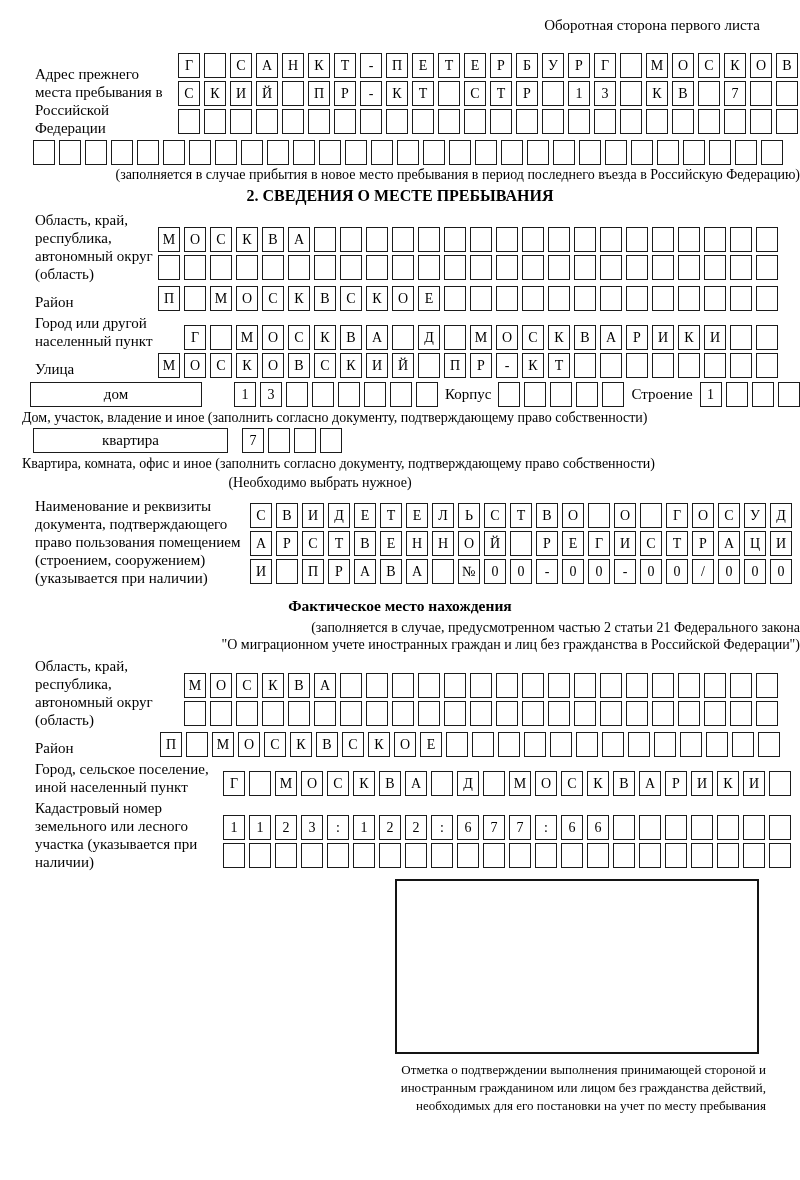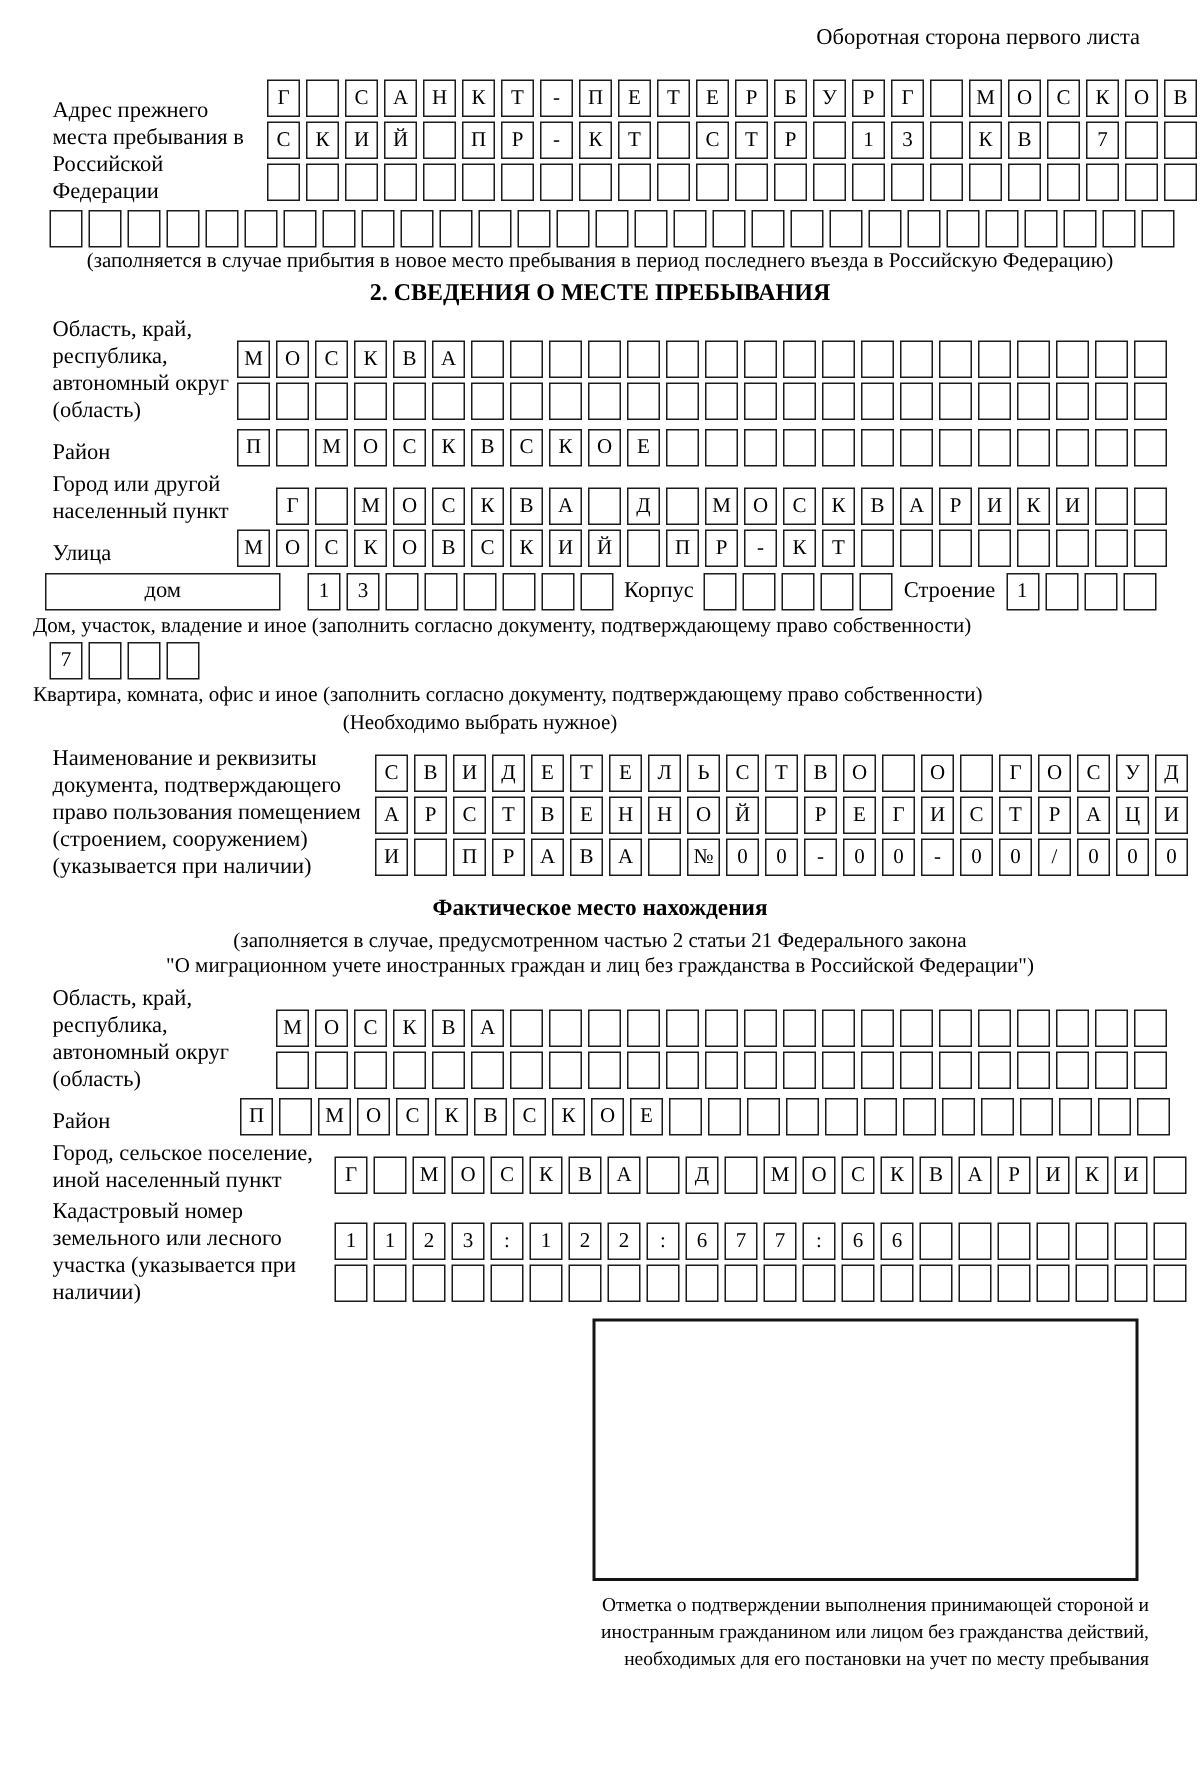--- a/index.html
+++ b/index.html
@@ -14,30 +14,30 @@
   .w143{width:143px}.w123{width:123px}.w149{width:149px}.w215{width:215px}.w188{width:188px}.w125{width:125px}
   .grid .cellrow{margin-bottom:3px;}
   .cellrow{display:flex;gap:4px;}
   .cell{
     flex:none;width:22px;height:25px;border:1.8px solid #1b1b1b;box-sizing:border-box;
     display:flex;align-items:center;justify-content:center;
     font-size:14px;line-height:1;background:#fff;
   }
   .row4{margin-left:33px;margin-top:1px;}
   .note{font-size:14px;line-height:17px;}
-  .center{text-align:center;}
+  .center{text-align:right;}
   .leftnote{padding-left:22px;margin:2px 0 2px;}
   .h2{font-weight:bold;font-size:16px;text-align:center;margin:4px 0 6px;}
   .h3{font-weight:bold;font-size:15.5px;text-align:center;margin:10px 0 4px;}
   .houserow{display:flex;align-items:center;margin:4px 0 2px 30px;}
   .bigbox{
     flex:none;height:25px;border:1.8px solid #1b1b1b;box-sizing:border-box;
     display:flex;align-items:center;justify-content:center;font-size:15px;background:#fff;
   }
-  .bb-house{width:157px;margin-right:18px;}
+  .bb-house{width:172px;margin-right:32px;}
   .bb-flat{width:195px;margin-right:14px;}
   .inline-label{font-size:15px;margin:0 7px;white-space:nowrap;}
   .kvrow{display:flex;align-items:center;margin:2px 0 2px 33px;}
   .placerow{display:flex;align-items:center;padding-left:35px;margin-top:6px;font-size:15px;column-gap:13px;}
   .placerow .gapbig{margin-left:8px;}
   .choosenote{width:640px;text-align:center;margin-top:2px;}
   .docrow{margin-top:6px;}
   .stampbox{margin:8px 0 0 395px;width:364px;height:175px;border:2px solid #141414;box-sizing:border-box;background:#fff;}
   .stampnote{margin:7px 0 0 388px;width:378px;text-align:right;font-size:13px;line-height:18px;}
   .subnote{margin-top:1px;}
@@ -338,20 +338,21 @@
     <div class="cellrow">
         <span class="cell">1</span>
         <span class="cell"></span>
         <span class="cell"></span>
         <span class="cell"></span>
       </div>
   </div>
   <div class="note leftnote">Дом, участок, владение и иное (заполнить согласно документу, подтверждающему право собственности)</div>
 
   <div class="kvrow">
+    <div class="bigbox bb-flat">квартира</div>
     <div class="cellrow">
         <span class="cell">7</span>
         <span class="cell"></span>
         <span class="cell"></span>
         <span class="cell"></span>
       </div>
   </div>
   <div class="note leftnote">Квартира, комната, офис и иное (заполнить согласно документу, подтверждающему право собственности)</div>
 
   <div class="note choosenote">(Необходимо выбрать нужное)</div>

